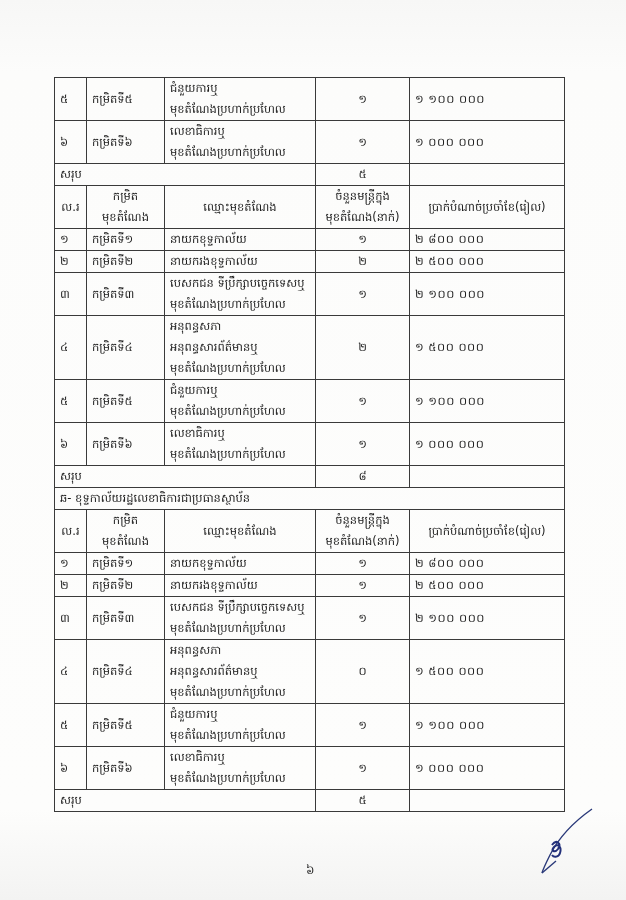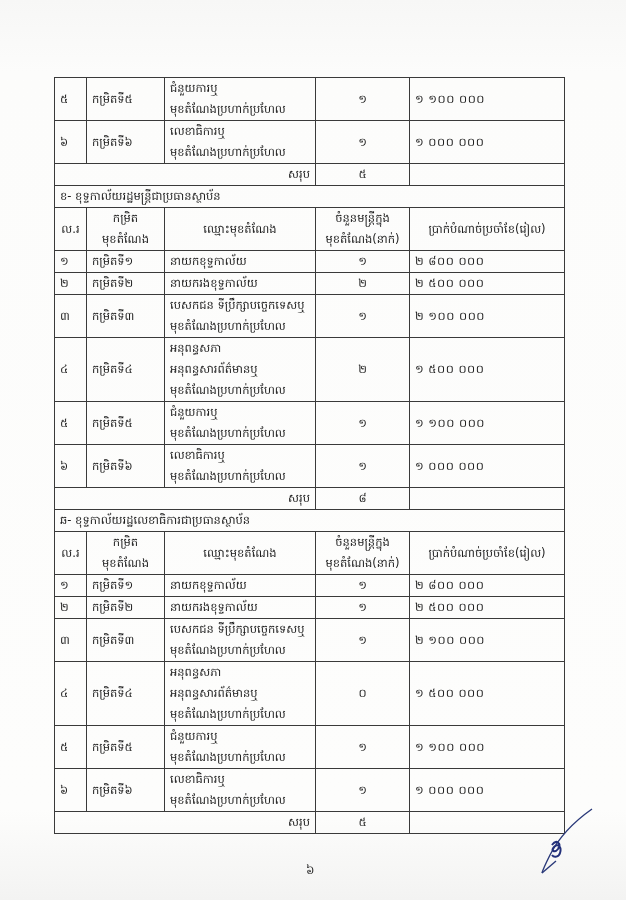--- a/index.html
+++ b/index.html
@@ -24,21 +24,21 @@
   table.doc td {
     border: 1.2px solid #3a3a3a;
     padding: 0 5px;
     vertical-align: middle;
     line-height: 21px;
     overflow: hidden;
     white-space: nowrap;
   }
   .c-count { width: 84px; text-align: center; }
   .c-salary { width: 144px; text-align: left; padding-right: 10px !important; letter-spacing: 0.5px; }
-  td.center { text-align: right; }
+  td.center { text-align: left; }
   td.section-title { text-align: left; padding-left: 4px; }
   td.hdr { text-align: center; line-height: 20px; white-space: normal; }
   .h2 { height: 43px; }
   .h3 { height: 64px; }
   .h1 { height: 22px; }
   .line { display: block; }
   .page-number {
     position: absolute; left: 306px; top: 862px; font-size: 12px;
   }
   .signature {
@@ -79,23 +79,20 @@
       </td>
       <td class="c-count">១</td>
       <td class="c-salary">១ ០០០ ០០០</td>
     </tr>
     <tr class="h1">
       <td colspan="3" class="center">សរុប</td>
       <td class="c-count">៥</td>
       <td></td>
     </tr>
 
-    <tr class="h1">
-      <td colspan="5" class="section-title">ខ- ខុទ្ទកាល័យរដ្ឋមន្ត្រីជាប្រធានស្ថាប័ន</td>
-    </tr>
     <tr class="h2">
       <td class="hdr">ល.រ</td>
       <td class="hdr">
         <span class="line">កម្រិត</span>
         <span class="line">មុខតំណែង</span>
       </td>
       <td class="hdr">ឈ្មោះមុខតំណែង</td>
       <td class="hdr">
         <span class="line">ចំនួនមន្ត្រីក្នុង</span>
         <span class="line">មុខតំណែង(នាក់)</span>

